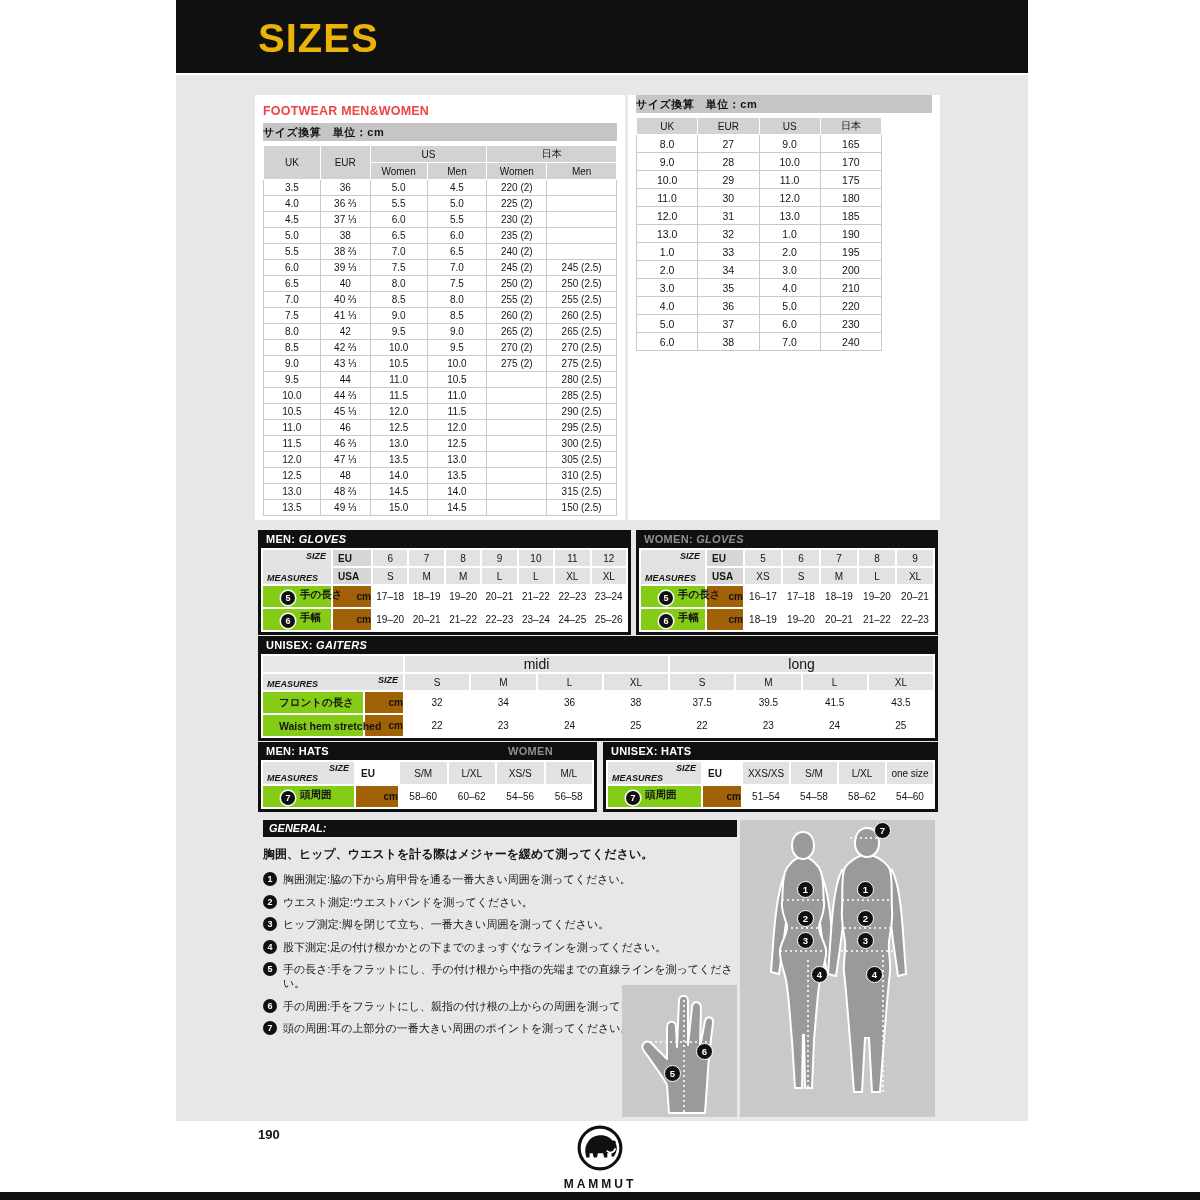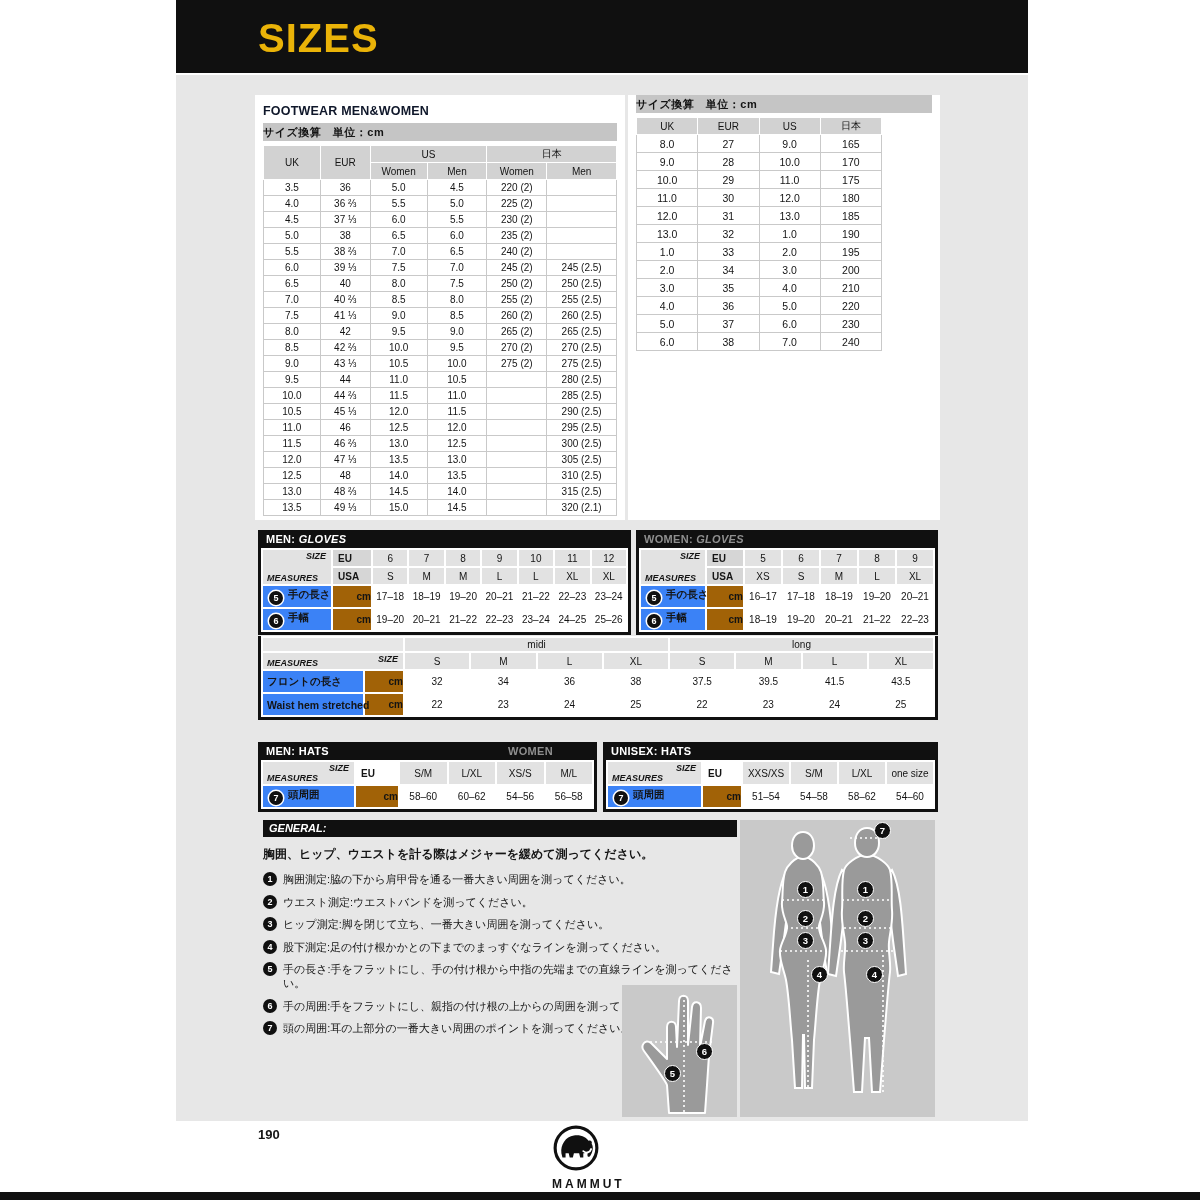--- a/index.html
+++ b/index.html
@@ -9,41 +9,41 @@
     overflow:hidden;
   }
   
   .banner { position:absolute; left:176px; top:0; width:852px; height:73px; background:#101010; }
   .banner .title { position:absolute; left:82px; top:16px; color:#eab308; font-size:40px; font-weight:bold; letter-spacing:1px; }
   
   .content { position:absolute; left:176px; top:75px; width:852px; height:1046px; background:#e7e7e7; }
   .panel { position:absolute; background:#ffffff; }
   .panel-mw   { left:79px;  top:20px; width:370px; height:425px; }
   .panel-kids { left:452px; top:20px; width:312px; height:425px; }
-  .tbl-title { font-size:12.5px; font-weight:bold; color:#0f172a; padding:9px 0 5px 8px; letter-spacing:0.2px; }
+  .tbl-title { font-size:12.5px; font-weight:bold; color:#ef4444; padding:9px 0 5px 8px; letter-spacing:0.2px; }
   .unit-bar { margin:0 8px; height:18px; background:#c5c5c5; font-size:11px; font-weight:bold; line-height:18px; letter-spacing:0.5px; }
   .ftbl { margin:4px 8px 0 8px; border-collapse:collapse; table-layout:fixed; }
   .ftbl th { background:#d2d2d2; border:1px solid #ffffff; font-weight:normal; font-size:10px; height:16px; padding:0; text-align:center; }
   .ftbl td { background:#ffffff; border:1px solid #c9c9c9; font-size:10px; height:15px; padding:0; text-align:center; }
   .ftbl-kids td { height:17px; font-size:10.5px; }
   
   .blkwrap { position:absolute; background:#101010; padding:0 3px 3px 3px; box-sizing:border-box; }
   .bar { position:relative; height:18px; color:#ffffff; font-size:11px; font-weight:bold; line-height:18px; padding-left:5px; letter-spacing:0.3px; }
   .bar .em { font-style:italic; }
   .bar .dim { color:#8f8f8f; }
   .bar .dim-abs { position:absolute; top:0; color:#8f8f8f; font-weight:bold; }
   .gtbl { width:100%; border-collapse:separate; border-spacing:2px; background:#ffffff; table-layout:fixed; }
   .gtbl td { padding:0; text-align:center; font-size:10px; }
   tr.szrow td { background:#e2e2e2; height:16px; }
-  tr.grow td  { background:#e2e2e2; height:13px; font-size:10px; }
+  tr.grow td  { background:#e2e2e2; height:13px; font-size:14px; }
   td.gempty { background:#e7e7e7 !important; }
   tr.szrow td.lblcell, tr.grow td.lblcell { background:#d6d6d6; font-weight:bold; text-align:left; padding-left:5px; }
   tr.szrow td.white-lbl { background:#ffffff; font-weight:bold; text-align:left; padding-left:5px; }
   tr.mrow td { background:#ffffff; height:21px; }
-  tr.mrow td.mlabel { background:#3b82f6; text-align:left; font-weight:bold; font-size:10.5px; padding-left:4px; white-space:nowrap; }
+  tr.mrow td.mlabel { background:#84cc16; text-align:left; font-weight:bold; font-size:10.5px; padding-left:16px; white-space:nowrap; }
   tr.mrow td.cmcell { background:#a16207; font-weight:bold; text-align:right; padding-left:5px; }
   td.diag {
     background-image:linear-gradient(to bottom right,#d9d9d9 49%,#ffffff 49%,#ffffff 51.5%,#d9d9d9 51.5%);
     background-color:#d9d9d9; position:relative;
   }
   .diag-size { position:absolute; top:1px; right:5px; font-size:9px; font-weight:bold; font-style:italic; }
   .diag-meas { position:absolute; bottom:1px; left:4px; font-size:9px; font-weight:bold; font-style:italic; }
   .ncirc { display:inline-flex; align-items:center; justify-content:center; width:14px; height:14px; border-radius:50%; background:#101010; color:#fff; font-size:9px; font-weight:bold; flex:0 0 auto; }
   .ncirc.ring { box-shadow:0 0 0 1.5px #ffffff; margin:0 5px 0 2px; vertical-align:-3px; }
   
@@ -51,21 +51,21 @@
   .gen-intro { position:absolute; left:87px; top:771px; width:470px; font-size:12px; font-weight:bold; }
   .gen-list { position:absolute; left:87px; top:797px; width:478px; }
   .g-item { display:flex; align-items:flex-start; margin-bottom:8.5px; font-size:11px; line-height:14px; }
   .g-item .ncirc { margin-right:6px; margin-top:0; }
   
   .body-panel { position:absolute; left:564px; top:745px; width:195px; height:297px; background:#c9c9c9; }
   .hand-panel { position:absolute; left:446px; top:910px; width:115px; height:132px; background:#c9c9c9; }
   .badge { position:absolute; width:17px; height:17px; border-radius:50%; background:#101010; border:1.5px solid #ffffff; box-sizing:border-box; color:#fff; font-size:9.5px; font-weight:bold; display:flex; align-items:center; justify-content:center; }
   
   .pagenum { position:absolute; left:258px; top:1127px; font-size:13px; font-weight:bold; }
-  .logo { position:absolute; left:552px; top:1124px; width:96px; }
+  .logo { position:absolute; left:552px; top:1124px; width:96px; text-align:center; }
   .logo .brand { font-size:12px; font-weight:bold; letter-spacing:3px; margin-top:1px; }
   .bottom-strip { position:absolute; left:0; top:1192px; width:1200px; height:8px; background:#101010; }
 </style>
 </head>
 <body>
 
 <div class="page">
 
   <div class="banner">
     <span class="title">SIZES</span>
@@ -259,21 +259,21 @@
               <td>14.0</td>
               <td></td>
               <td>315 (2.5)</td>
             </tr>
             <tr>
               <td>13.5</td>
               <td>49 ⅓</td>
               <td>15.0</td>
               <td>14.5</td>
               <td></td>
-              <td>320 (2.1)</td>
+              <td>150 (2.5)</td>
             </tr>
           </tbody>
       </table>
     </div>
 
     <div class="panel panel-kids">
       <div class="unit-bar">サイズ換算　単位：cm</div>
       <table class="ftbl ftbl-kids" style="width:246px">
         <thead>
           <tr>
@@ -468,20 +468,24 @@
               <td>19–20</td>
               <td>20–21</td>
               <td>21–22</td>
               <td>22–23</td>
             </tr>
       </tbody>
         </table>
     </div>
 
     <div class="blkwrap" style="left:82px; top:561px; width:680px;">
+      <div class="bar">
+        <span>UNISEX:</span>
+        <span class="em">GAITERS</span>
+      </div>
       <table class="gtbl">
         <colgroup>
             <col style="width:100px">
             <col style="width:38px">
           </colgroup>
         <tbody>
             <tr class="grow">
           <td class="gempty" colspan="2"></td>
           <td colspan="4">midi</td>
           <td colspan="4">long</td>

